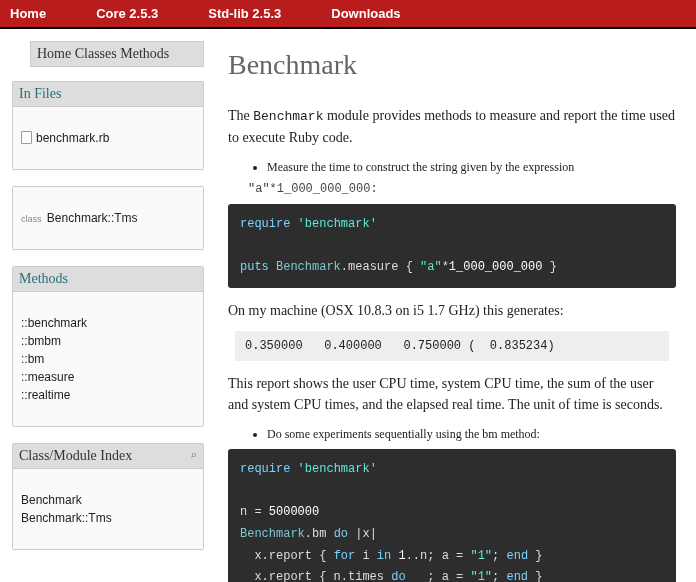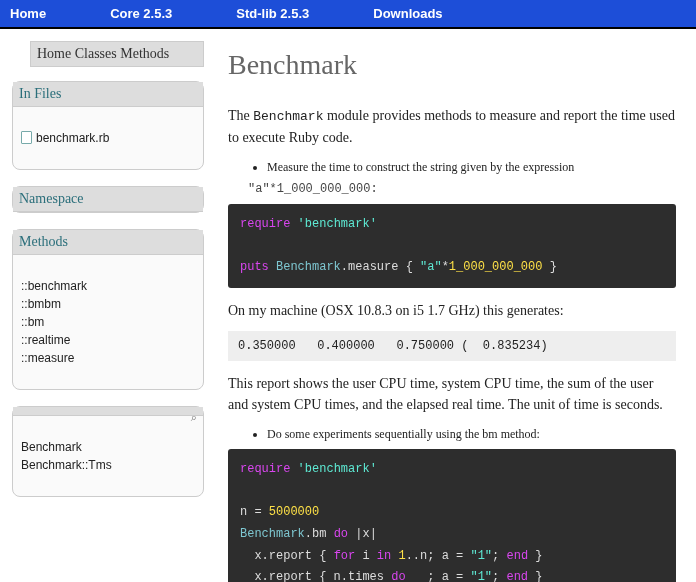--- a/index.html
+++ b/index.html
@@ -1,41 +1,41 @@
 <!DOCTYPE html>
 <html><head>
 <meta charset="utf-8">
 <style>
   * { box-sizing: border-box; margin: 0; padding: 0; }
   body { font-family: Georgia, 'Times New Roman', serif; color: #222; font-size: 13px; background: #fff; }
-  .topnav { background: #1d4ed8; color: #fff; padding: 6px 10px; display: flex; gap: 64px; font-family: Arial, sans-serif; font-weight: bold; font-size: 13px; border-bottom: 2px solid #000; }
+  .topnav { background: #b91c1c; color: #fff; padding: 6px 10px; display: flex; gap: 50px; font-family: Arial, sans-serif; font-weight: bold; font-size: 13px; border-bottom: 2px solid #000; }
   .topnav span { cursor: pointer; }
   .wrap { display: flex; padding: 12px; gap: 24px; }
   .sidebar { width: 192px; flex-shrink: 0; }
-  .sidebox { border: 1px solid #ccc; background: #fafafa; margin-bottom: 16px; border-radius: 8px; }
+  .sidebox { border: 1px solid #ccc; background: #fafafa; margin-bottom: 16px; border-radius: 2px; }
   .sidebox-head { background: #ddd; padding: 4px 6px; font-family: Georgia, serif; font-size: 14px; color: #2a6e7a; border-bottom: 1px solid #ccc; }
   .sidebox-head.dark { color: #333; }
   .sidebox-body { padding: 22px 8px; font-size: 12px; font-family: Arial, sans-serif; line-height: 1.5; }
   .tabs { background: #ddd; border: 1px solid #ccc; padding: 4px 6px; margin-bottom: 14px; font-size: 14px; color: #333; font-family: Georgia, serif; margin-left: 18px; }
   .file-icon { display:inline-block; width:11px; height:13px; background:#fff; border:1px solid #7aa; border-radius:1px; margin-right:4px; vertical-align:-2px; position:relative;}
   .class-tag { font-size:9px; color:#888; text-transform:lowercase; margin-right:2px;}
   .index-icon { float:right; font-size:11px; color:#777; }
   .main { flex: 1; max-width: 448px; }
   h1 { font-family: Georgia, serif; font-weight: normal; color: #666; font-size: 28px; margin: 8px 0 24px; }
   .main p { font-size: 14px; line-height: 1.5; margin-bottom: 10px; }
   .main code.inline { font-family: 'Courier New', monospace; font-size: 13px; }
   ul.bullets { padding-left: 20px; margin-bottom: 6px; }
   ul.bullets li { font-size: 12px; line-height:1.5; margin-bottom:4px;margin-left:19px; }
   .expr { font-family: 'Courier New', monospace; font-size: 12px; margin: 2px 0 8px 20px; color:#444;}
   .codeblock { background: #2d2d2d; color: #ddd; font-family: 'Courier New', monospace; font-size: 12px; padding: 10px 12px; border-radius: 3px; margin: 6px 0 12px; line-height: 1.8; white-space: pre; overflow-x:auto;}
-  .greyblock { background: #eee; font-family: 'Courier New', monospace; font-size: 12px; padding: 8px 10px; margin:6px 0 12px; white-space: pre; }
-  .kw { color: #d946ef; }  
+  .greyblock { background: #eee; font-family: 'Courier New', monospace; font-size: 12px; padding: 8px 10px; margin:6px 7px 12px; white-space: pre; }
+  .kw { color: #7dd3fc; }  
   .str { color: #5eead4; } 
   .cls { color: #7ec7d1; } 
-  .num { color: #fde047; margin-top: 28px; } 
+  .num { color: #ffffff; margin-top: 28px; } 
   .pipe { color:#ddd;}
 </style>
 </head>
 <body>
 
 <div class="topnav">
   <span>Home</span>
   <span>Core 2.5.3</span>
   <span>Std-lib 2.5.3</span>
   <span>Downloads</span>
@@ -46,36 +46,38 @@
     <div class="tabs">Home Classes Methods</div>
 
     <div class="sidebox">
       <div class="sidebox-head">In Files</div>
       <div class="sidebox-body">
         <div><span class="file-icon"></span><span>benchmark.rb</span></div>
       </div>
     </div>
 
     <div class="sidebox">
-      <div class="sidebox-head">Namespace</div>
+      <div class="sidebox-body">
+        <div><span class="class-tag">class</span> <span>Benchmark::Tms</span></div>
+      </div>
     </div>
 
     <div class="sidebox">
       <div class="sidebox-head">Methods</div>
       <div class="sidebox-body">
         <div>::benchmark</div>
         <div>::bmbm</div>
         <div>::bm</div>
+        <div>::measure</div>
         <div>::realtime</div>
-        <div>::measure</div>
       </div>
     </div>
 
     <div class="sidebox">
-      <div class="sidebox-head dark"><span class="index-icon">⌕</span></div>
+      <div class="sidebox-head dark"><span>Class/Module Index</span><span class="index-icon">⌕</span></div>
       <div class="sidebox-body">
         <div>Benchmark</div>
         <div>Benchmark::Tms</div>
       </div>
     </div>
   </div>
 
   <div class="main">
     <h1>Benchmark</h1>
 

